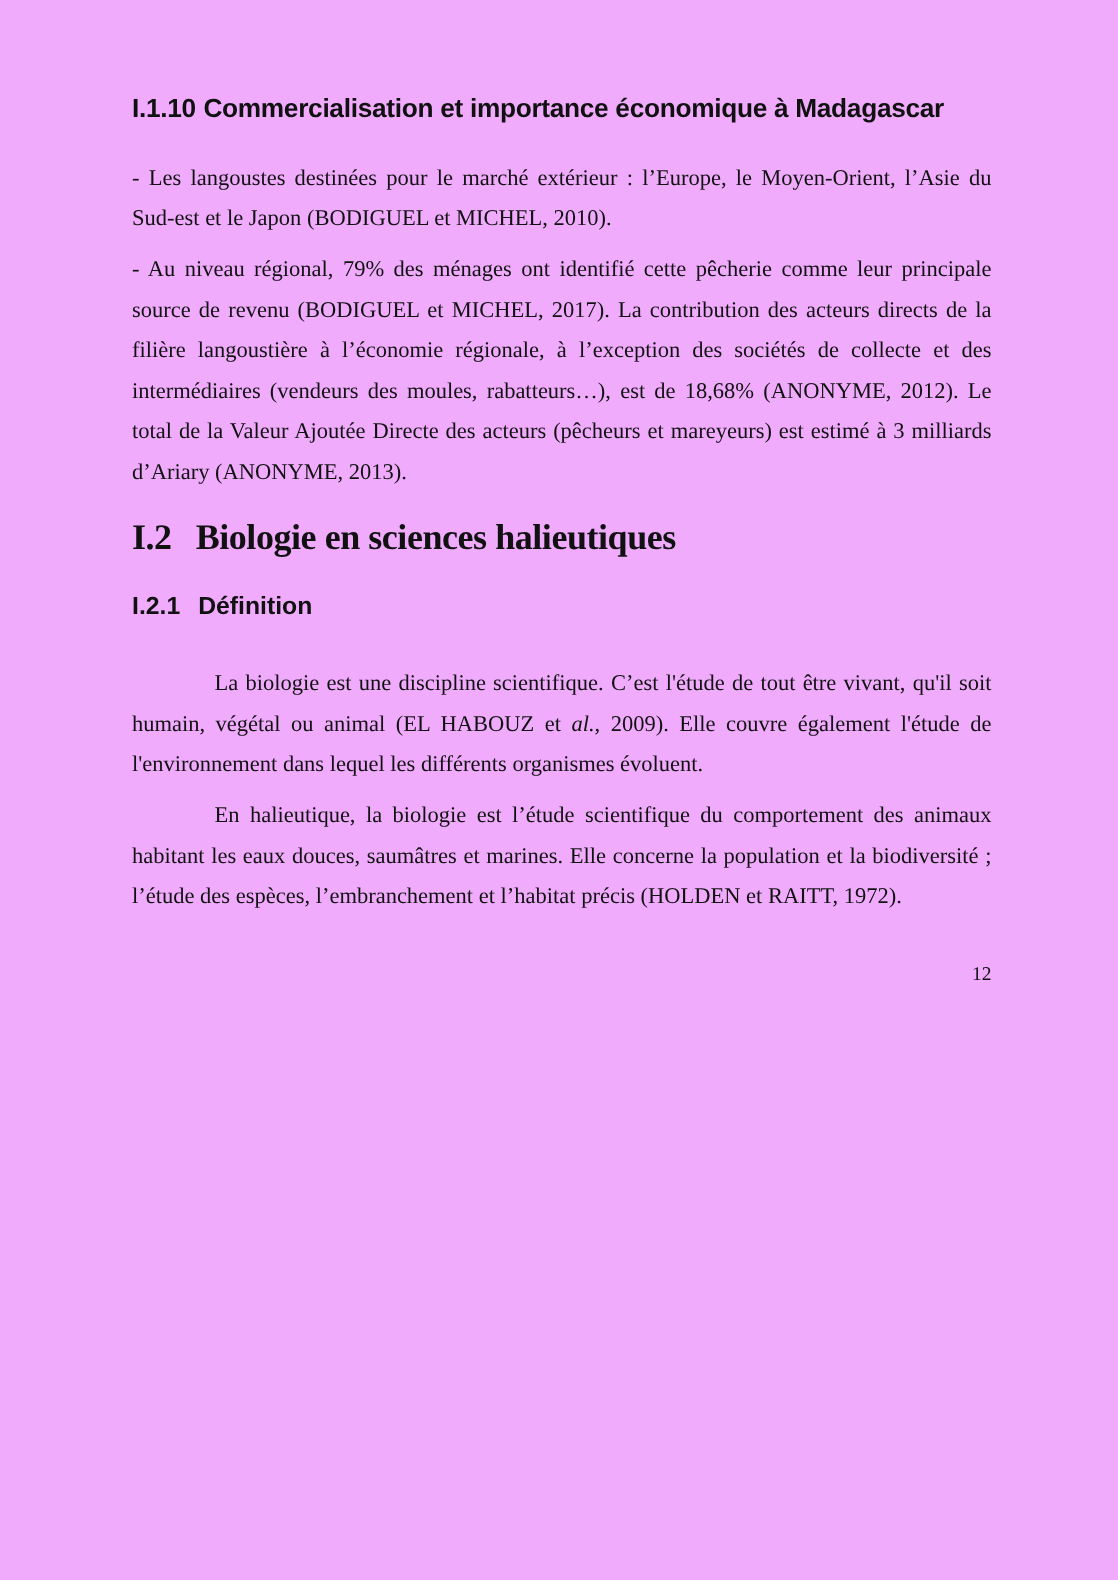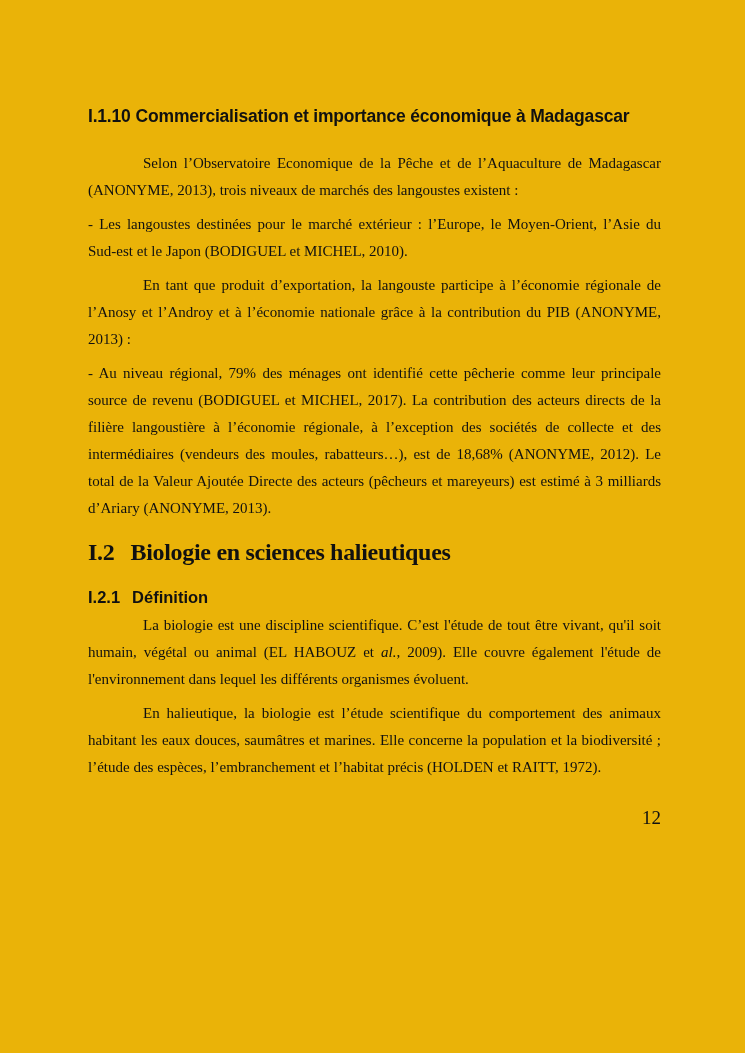--- a/index.html
+++ b/index.html
@@ -5,24 +5,24 @@
   html, body {
     margin: 0;
     padding: 0;
     background: #ffffff;
   }
   .page {
     position: relative;
     width: 745px;
     height: 1053px;
     margin: 0 auto;
-    background: #eab308;
+    background: #f0abfc;
     color: #111111;
     box-sizing: border-box;
-    padding: 104px 84px 0 88px;
+    padding: 60px 84px 0 88px;
     overflow: hidden;
     font-family: "Liberation Serif", serif;
   }
   
   .h-sans-lg {
     font-family: "Liberation Sans", sans-serif;
     font-weight: bold;
     font-size: 17.5px;
     line-height: 24px;
     letter-spacing: -0.2px;
@@ -56,47 +56,45 @@
 
   p.body-par {
     font-family: "Liberation Serif", serif;
     font-size: 15px;
     line-height: 27px;
     text-align: justify;
     text-align-last: left;
     margin: 0 0 7px 0;
   }
   p.body-par.indent { text-indent: 55px; }
-  p.body-par.after-heading { margin-top: 4px; }
+  p.body-par.after-heading { margin-top: 28px; }
   .italic { font-style: italic; }
 
   .page-footer {
     margin-top: 28px;
     text-align: right;
     font-family: "Liberation Serif", serif;
-    font-size: 19px;
+    font-size: 13px;
     line-height: 18px;
   }
 </style>
 </head>
 <body>
 
 <div class="page">
 
   <h3 class="h-sans-lg">
     <span class="h-num">I.1.10</span><span>Commercialisation et importance économique à Madagascar</span>
   </h3>
 
-  <p class="body-par indent">Selon l’Observatoire Economique de la Pêche et de l’Aquaculture de Madagascar (ANONYME, 2013), trois niveaux de marchés des langoustes existent :</p>
 
 
 
   <p class="body-par">- Les langoustes destinées pour le marché extérieur : l’Europe, le Moyen-Orient, l’Asie du Sud-est et le Japon (BODIGUEL et MICHEL, 2010).</p>
 
-  <p class="body-par indent">En tant que produit d’exportation, la langouste participe à l’économie régionale de l’Anosy et l’Androy et à l’économie nationale grâce à la contribution du PIB (ANONYME, 2013) :</p>
 
   <p class="body-par">- Au niveau régional, 79% des ménages ont identifié cette pêcherie comme leur principale source de revenu (BODIGUEL et MICHEL, 2017). La contribution des acteurs directs de la filière langoustière à l’économie régionale, à l’exception des sociétés de collecte et des intermédiaires (vendeurs des moules, rabatteurs…), est de 18,68% (ANONYME, 2012). Le total de la Valeur Ajoutée Directe des acteurs (pêcheurs et mareyeurs) est estimé à 3 milliards d’Ariary (ANONYME, 2013).</p>
 
 
   <h1 class="h-serif">
     <span class="h-num">I.2</span><span>Biologie en sciences halieutiques</span>
   </h1>
 
   <h2 class="h-sans-sm">
     <span class="h-num">I.2.1</span><span>Définition</span>

